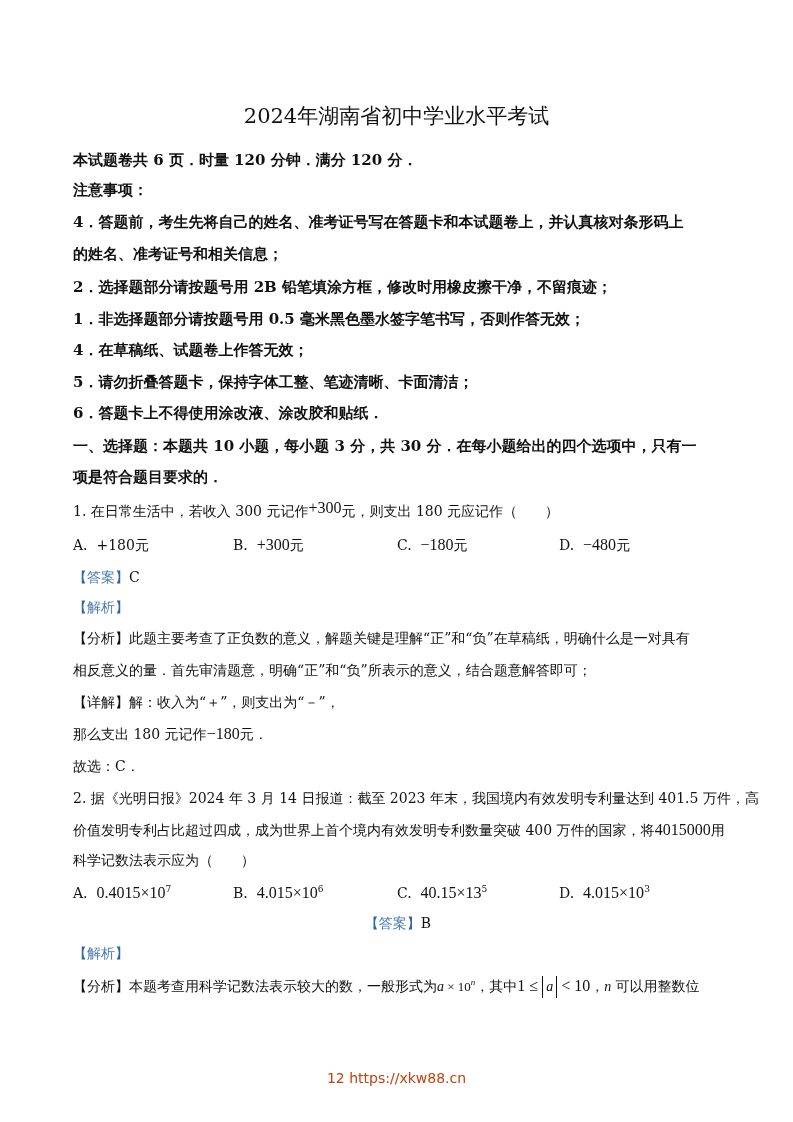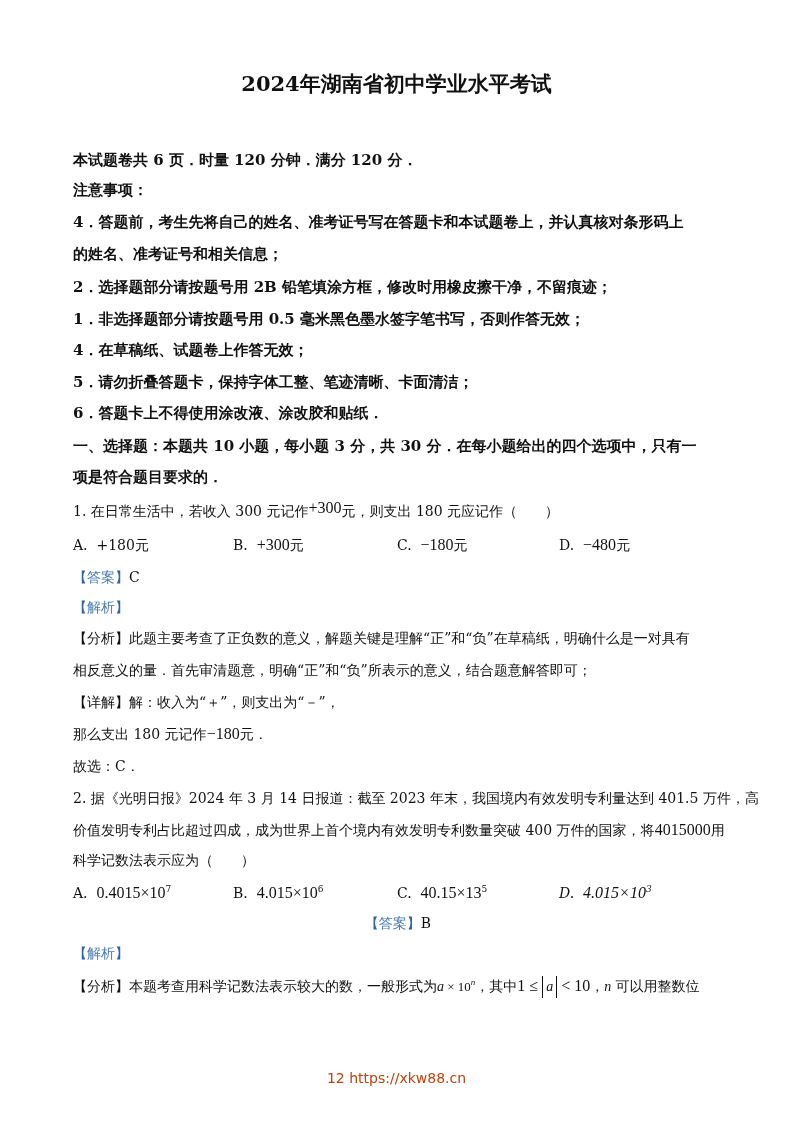--- a/index.html
+++ b/index.html
@@ -1,21 +1,21 @@
 <!DOCTYPE html>
 <html><head>
 <meta charset="utf-8">
 <style>
   html, body { margin: 0; padding: 0; background: #ffffff; }
   body { width: 793px; height: 1122px; position: relative; overflow: hidden;
          font-family: "DejaVu Serif", "Liberation Serif", serif; color: #111; }
   .page { position: absolute; left: 0; top: 0; width: 793px; height: 1122px; }
   .line { position: absolute; left: 73px; width: 650px; white-space: nowrap; font-size: 14px; line-height: 20px; }
   .bold { font-weight: bold; font-size: 15px; }
-  .title { position: absolute; left: 0; width: 793px; text-align: center; font-weight: bold; font-family: "DejaVu Serif", serif; }
+  .title { position: absolute; left: 0; width: 793px; text-align: center; font-weight: normal; font-family: "DejaVu Serif", serif; margin-top: 32px; }
   .title1 { top: 70px; font-size: 21px; }
   .title2 { top: 110px; font-size: 21px; letter-spacing: 14px; padding-left: 14px; box-sizing: border-box; }
   .opts { position: absolute; left: 73px; width: 650px; font-size: 14px; line-height: 20px; white-space: nowrap; }
   .opt { position: absolute; top: 0; }
   .opt .num { font-family: "Liberation Serif", serif; font-size: 16px; }
   .tag { color: #4a7bb0; }
   .tag .br { color: #2f65a8; }
   .math { font-family: "Liberation Serif", serif; font-size: 16px; }
   .mathi { font-family: "Liberation Serif", serif; font-style: italic; }
   sup { font-size: 9px; vertical-align: 6px; line-height: 0; }
@@ -72,21 +72,21 @@
 
   <div class="line" style="top:788px;">2. 据《光明日报》2024 年 3 月 14 日报道：截至 2023 年末，我国境内有效发明专利量达到 401.5 万件，高</div>
   <div class="line" style="top:820px;">
     <span>价值发明专利占比超过四成，成为世界上首个境内有效发明专利数量突破 400 万件的国家，将</span><span class="math">4015000</span><span>用</span>
   </div>
   <div class="line" style="top:850px;">科学记数法表示应为（　　）</div>
   <div class="opts" style="top:883px;">
     <span class="opt" style="left:0px;"><span>A.</span>&nbsp;&nbsp;<span class="num">0.4015×10</span><sup>7</sup></span>
     <span class="opt" style="left:160px;"><span>B.</span>&nbsp;&nbsp;<span class="num">4.015×10</span><sup>6</sup></span>
     <span class="opt" style="left:324px;"><span>C.</span>&nbsp;&nbsp;<span class="num">40.15×13</span><sup>5</sup></span>
-    <span class="opt" style="left:486px;font-style:italic;"><span>D.</span>&nbsp;&nbsp;<span class="num">4.015×10</span><sup>3</sup></span>
+    <span class="opt" style="left:486px;"><span>D.</span>&nbsp;&nbsp;<span class="num">4.015×10</span><sup>3</sup></span>
   </div>
   <div class="line" style="top:913px;text-align:center;">
     <span class="tag"><span class="br">【</span><span>答案</span><span class="br">】</span></span><span>B</span>
   </div>
   <div class="line" style="top:943px;">
     <span class="tag"><span class="br">【</span><span>解析</span><span class="br">】</span></span>
   </div>
   <div class="line" style="top:976px;">
     <span>【分析】</span><span>本题考查用科学记数法表示较大的数，一般形式为</span><span class="mathi">a</span><span class="math" style="font-size:13px;"> × 10</span><sup class="mathi">n</sup><span>，其中</span><span class="math">1 ≤ </span><span class="abs mathi">a</span><span class="math"> &lt; 10</span><span>，</span><span class="mathi">n</span><span> 可以用整数位</span>
   </div>

